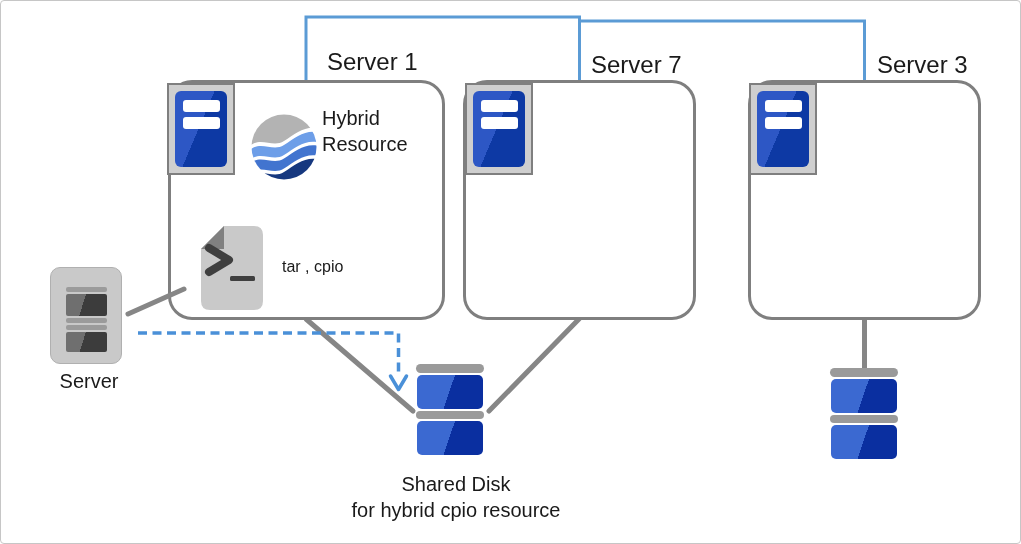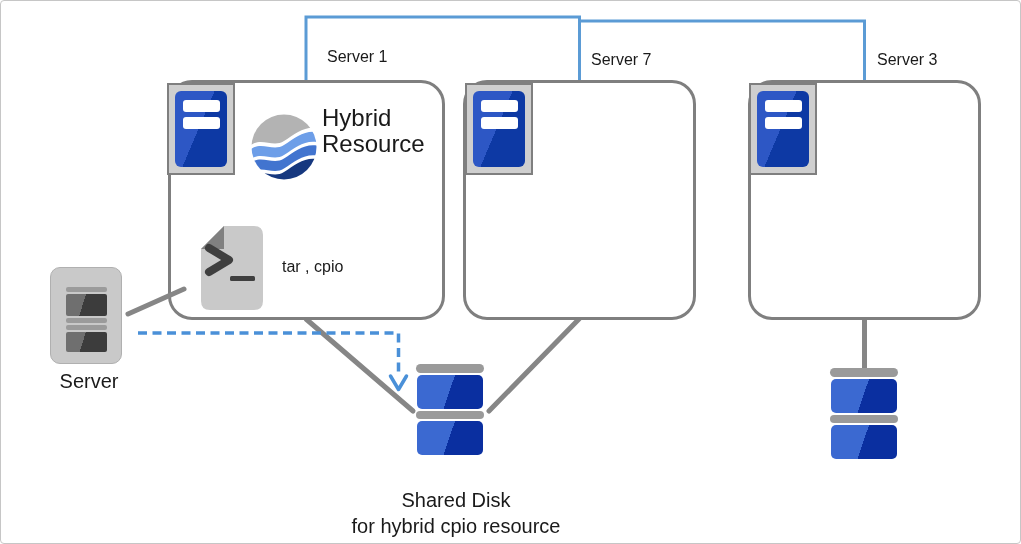--- a/index.html
+++ b/index.html
@@ -26,21 +26,21 @@
     border:3px solid #7f7f7f;
     border-radius:24px;
     box-sizing:border-box;
   }
   #server1-box { left:167px; top:79px; width:277px; height:240px; }
   #server2-box { left:462px; top:79px; width:233px; height:240px; }
   #server3-box { left:747px; top:79px; width:233px; height:240px; }
 
   .server-label {
     position:absolute;
-    font-size:16px;
+    font-size:24px;
     white-space:nowrap;
     z-index:3;
   }
   #server1-label { left:326px; top:47px; }
   #server2-label { left:590px; top:50px; }
   #server3-label { left:876px; top:50px; }
 
   .server-icon {
     position:absolute;
     width:68px; height:92px;
@@ -59,21 +59,21 @@
   .server-icon .bar {
     position:absolute; left:8px; width:37px; height:12px;
     background:#ffffff; border-radius:3px;
   }
   .server-icon .bar.b1 { top:9px; }
   .server-icon .bar.b2 { top:26px; }
 
   .hybrid-icon { position:absolute; left:250px; top:113px; z-index:3; }
   .hybrid-text {
     position:absolute; left:321px; top:104px;
-    font-size:24px; line-height:26px; z-index:3;
+    font-size:20px; line-height:26px; z-index:3;
   }
   .hybrid-text span { display:block; }
 
   .doc-icon { position:absolute; left:199px; top:224px; z-index:3; }
   #tar-label { position:absolute; left:281px; top:257px; font-size:16px; z-index:3; white-space:nowrap; }
 
   .backup-device {
     position:absolute; left:49px; top:266px; width:72px; height:97px;
     background:#c9c9c9; border:1px solid #b0b0b0; border-radius:10px;
     box-sizing:border-box; z-index:3;
@@ -99,21 +99,21 @@
     height:34px; margin:2px 1px;
     background:linear-gradient(109deg, #3b69d1 49%, #0a2fa0 49%);
     border-radius:5px;
   }
   .disk .mid { height:8px; background:#9a9a9a; border-radius:4px; }
 
   .disk-caption {
     position:absolute; text-align:center;
     font-size:20px; line-height:26px; z-index:3;
   }
-  #shared-disk-caption { left:330px; top:470px; width:250px;margin-top:16px; }
+  #shared-disk-caption { left:330px; top:470px; width:250px; }
   #hybrid-disk-caption { left:763px; top:470px; width:200px; }
   .disk-caption span { display:block; }
 </style>
 </head>
 <body>
 
 <div class="canvas">
 
   <svg class="layer z-back" viewBox="0 0 1021 544">
     <g>

